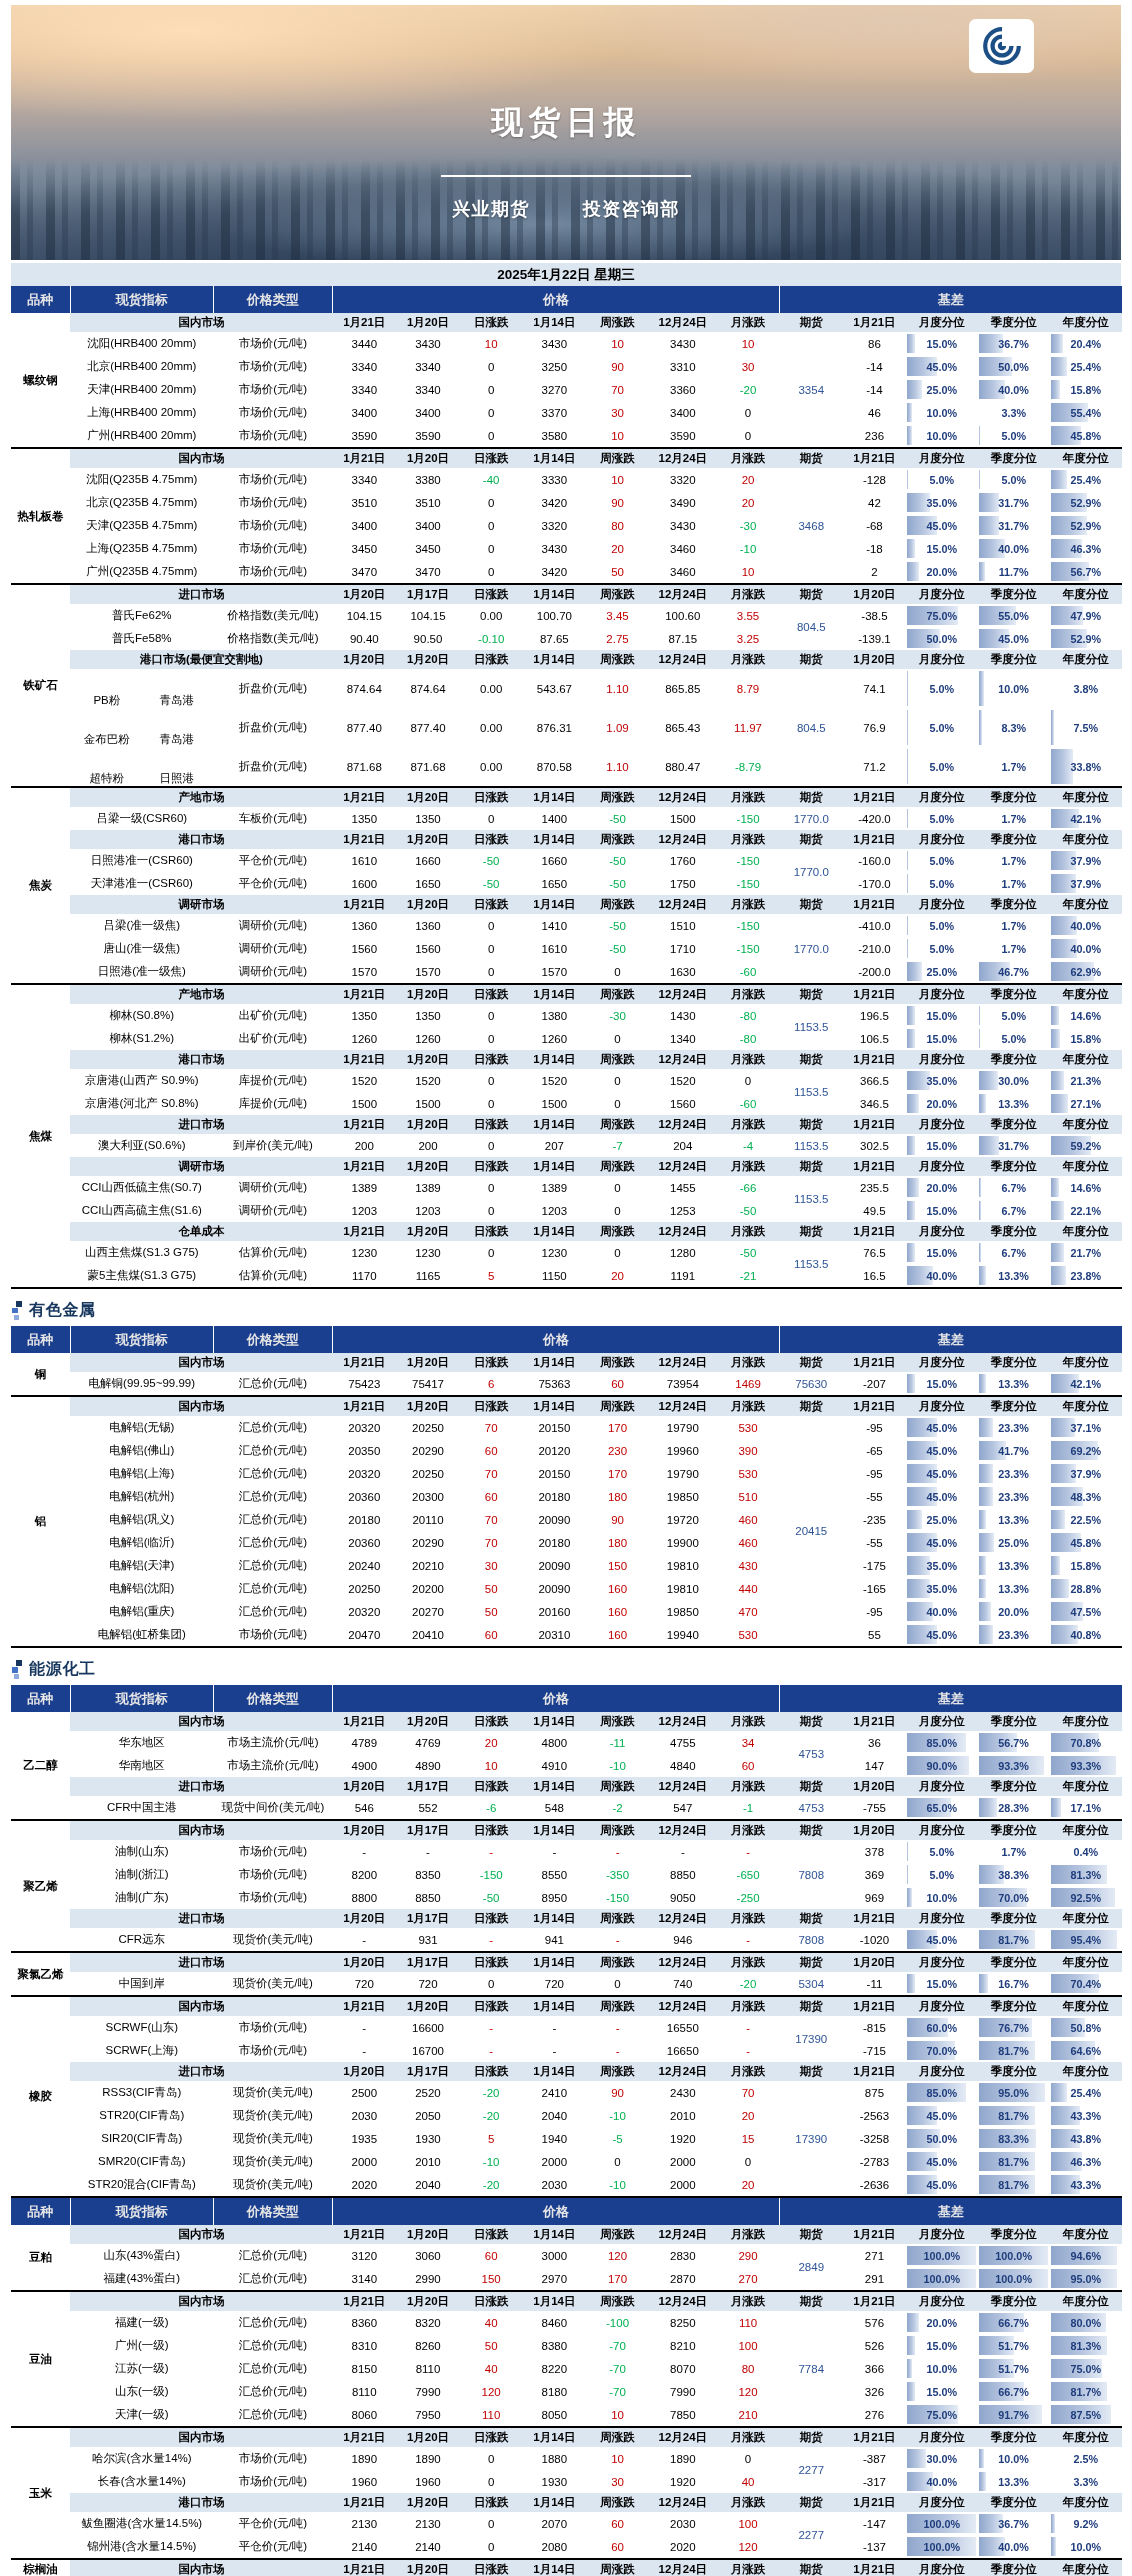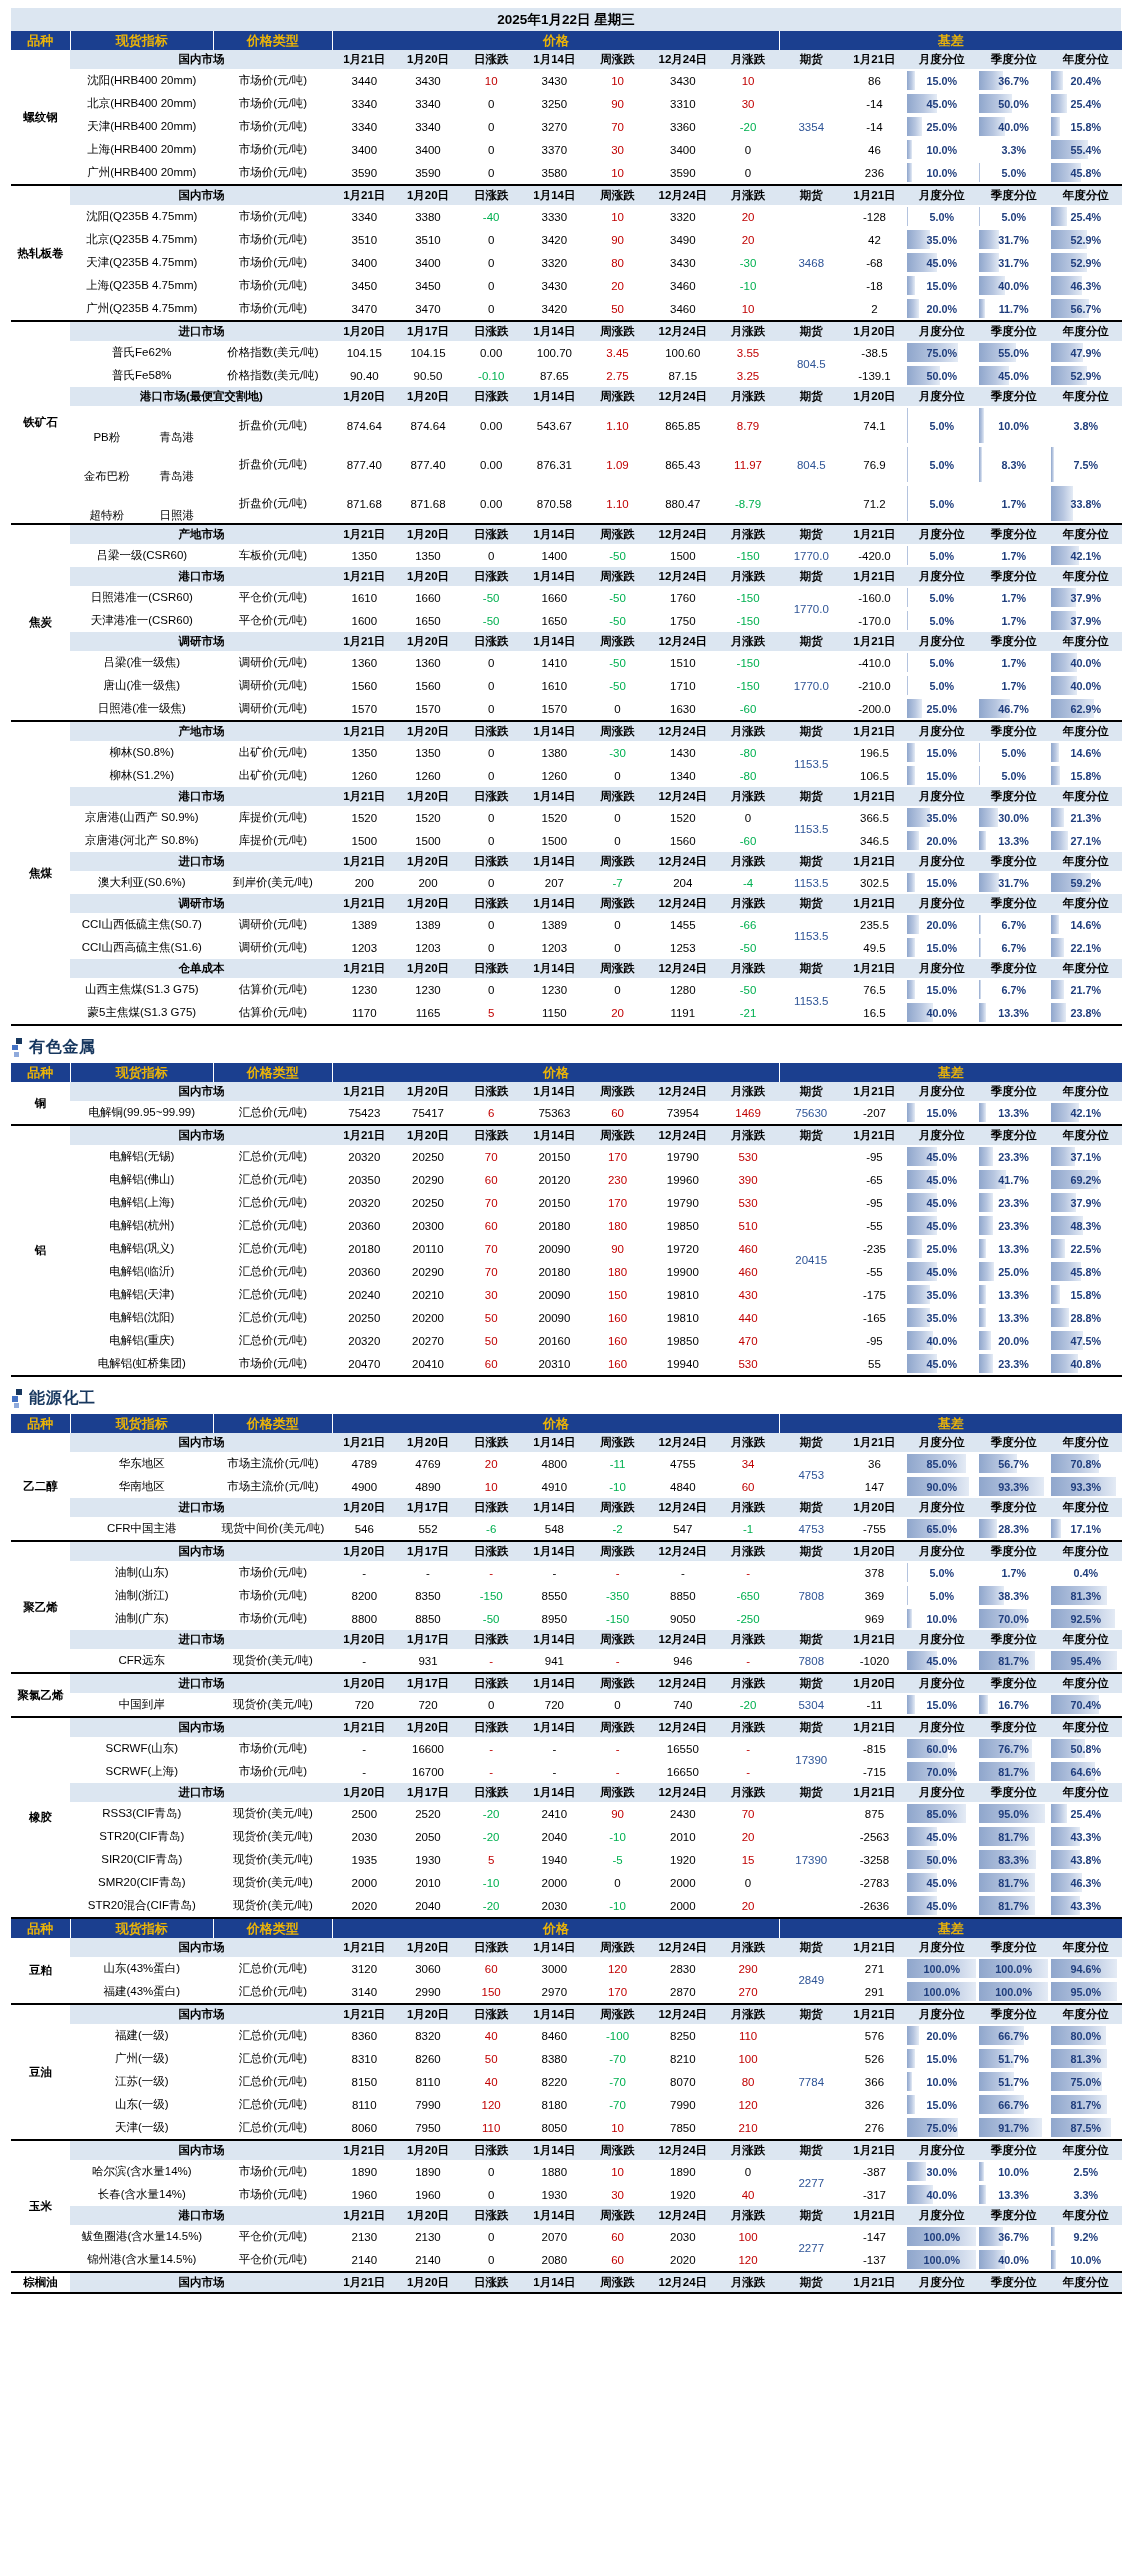--- a/index.html
+++ b/index.html
@@ -37,21 +37,21 @@
   .sec-icon{display:inline-flex;flex-direction:column;gap:1.4px;}
   .sec-icon i{display:block;width:6px;height:5.4px;}
   .sec-icon i:nth-child(1){background:#17375e;margin-left:4px;}
   .sec-icon i:nth-child(2){background:#4472c4;margin-left:0;}
   .sec-icon i:nth-child(3){background:#8faadc;margin-left:1.4px;width:5.4px;height:4.7px;}
   .sec-label{font-size:16px;font-weight:700;color:#17375e;letter-spacing:0.7px;}
 
   
   table.t{border-collapse:collapse;table-layout:fixed;width:1111px;border-bottom:2px solid #000;}
   table.t td,table.t th{padding:0 1.4px;text-align:center;vertical-align:middle;overflow:hidden;white-space:nowrap;}
-  tr.main th{background:#1b3f8f;color:#eab308;font-weight:700;font-size:13px;height:19px;border-right:1.4px solid #fff;}
+  tr.main th{background:#1b3f8f;color:#e5e5e5;font-weight:700;font-size:13px;height:27px;border-right:1.4px solid #fff;}
   tr.main th:last-child{border-right:none;}
   tr.band td{background:#dce6f1;font-weight:700;font-size:11.5px;height:19px;}
   tr.band td.vcell{background:#fff;}
   tr.data td{height:23px;font-size:11.5px;font-weight:400;}
   td.vcell{background:#fff;font-size:12px;}
   td.ind,td.typ{font-size:11.5px;}
   td.ind .split{display:flex;}
   td.ind .split span{flex:1;text-align:center;margin-top:24px;}
   td.chg{font-weight:700;}
   td.chg.up{color:#c00000;}
@@ -65,20 +65,33 @@
 
   col.c-var{width:58px;} col.c-ind{width:139px;} col.c-typ{width:116px;}
   col.c-p{width:62px;} col.c-c{width:61px;} col.c-d4{width:66px;}
   col.c-fut{width:62px;} col.c-bas{width:61px;} col.c-pct{width:70px;}
 </style>
 </head>
 <body>
 
 <div class="page">
 
+  <div class="banner">
+    <div class="city"></div>
+    <div class="logo">
+      <svg width="42" height="42" viewBox="0 0 40 40">
+        <path fill="#1c4f86" d="M20 2a18 18 0 1 0 18 18h-4a14 14 0 1 1-14-14zm0 7a11 11 0 1 0 11 11h-4a7 7 0 1 1-7-7zm0 7a4 4 0 1 0 4 4h-4z"></path>
+      </svg>
+    </div>
+    <div class="banner-title">现货日报</div>
+    <div class="banner-divider"></div>
+    <div class="banner-sub">
+      <span>兴业期货</span><span class="gap"></span><span>投资咨询部</span>
+    </div>
+  </div>
 
   <div class="date-strip">2025年1月22日  星期三</div>
 
   <div>
       <section>
         <table class="t">
           <colgroup>
             <col class="c-var">
             <col class="c-ind">
             <col class="c-typ">

